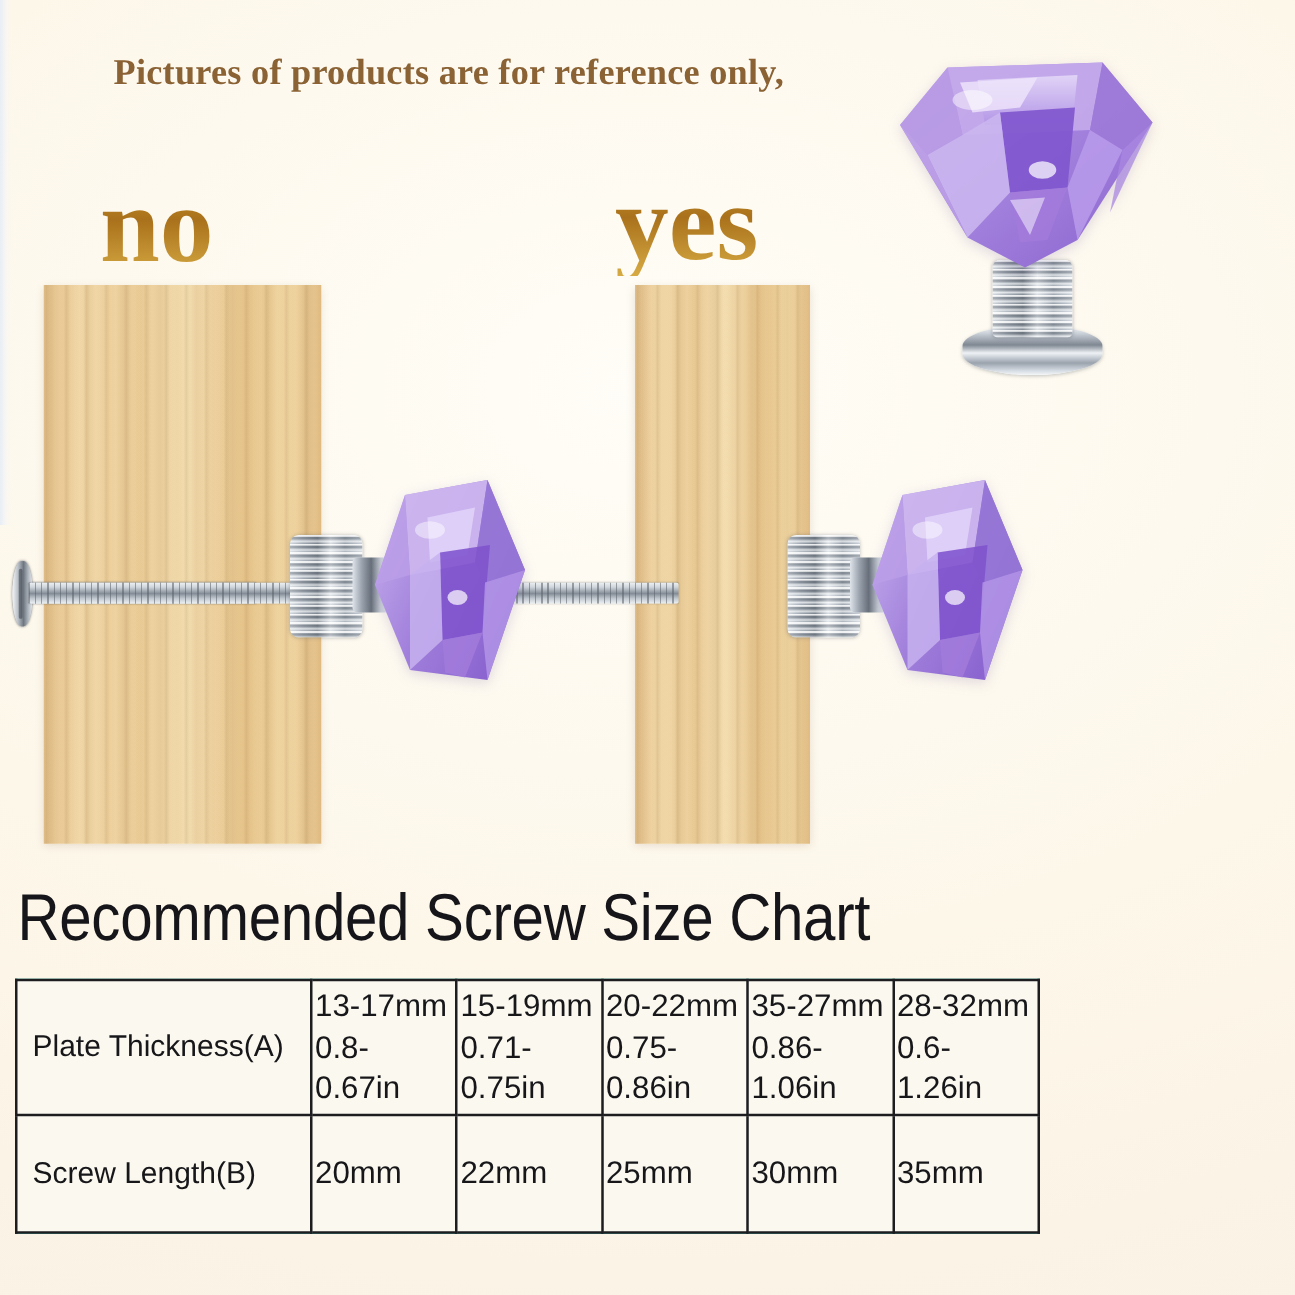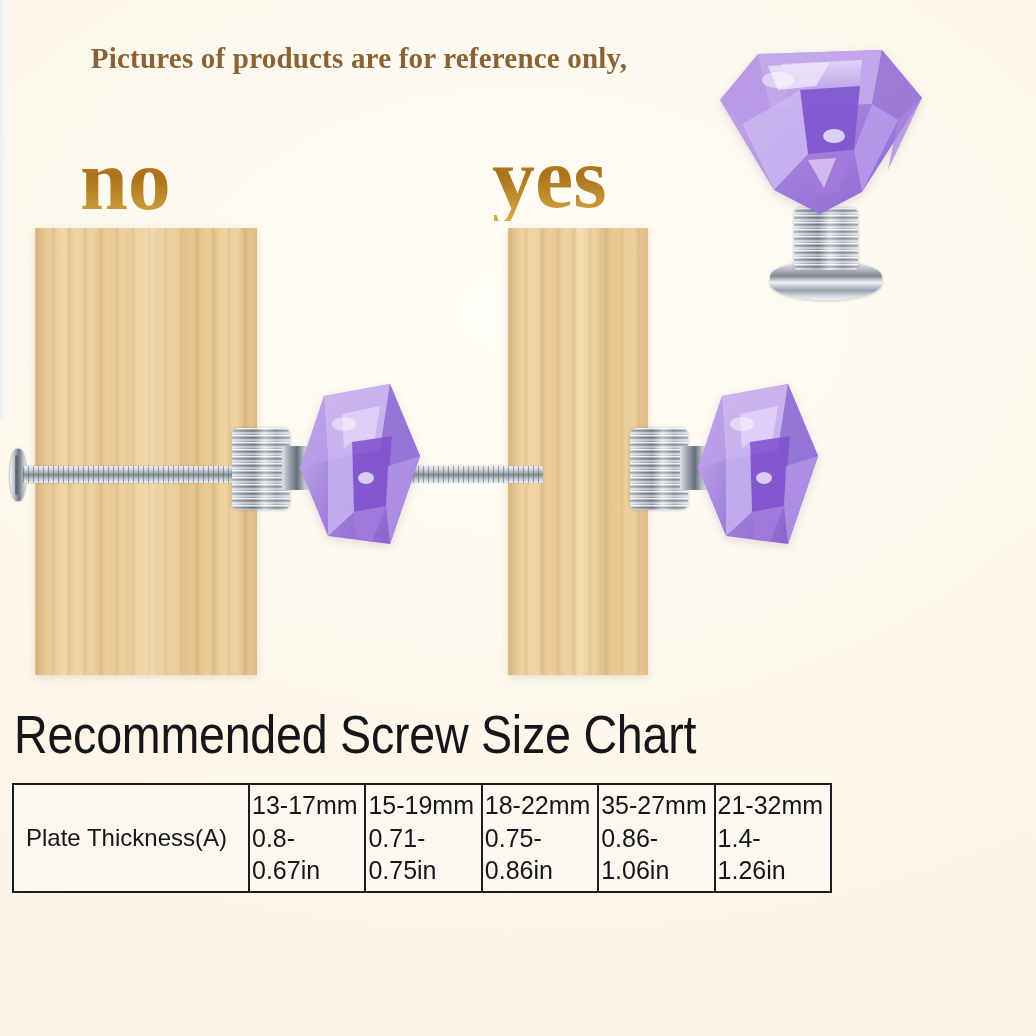--- a/index.html
+++ b/index.html
@@ -360,28 +360,36 @@
         <td class="rowlabel">Plate Thickness(A)</td>
         <td>
           <span class="cellline">13-17mm</span>
           <span class="cellline">0.8-0.67in</span>
         </td>
         <td>
           <span class="cellline">15-19mm</span>
           <span class="cellline">0.71-0.75in</span>
         </td>
         <td>
-          <span class="cellline">18-22mm</span>
+          <span class="cellline">20-22mm</span>
           <span class="cellline">0.75-0.86in</span>
         </td>
         <td>
           <span class="cellline">35-27mm</span>
           <span class="cellline">0.86-1.06in</span>
         </td>
         <td>
-          <span class="cellline">21-32mm</span>
-          <span class="cellline">1.4-1.26in</span>
-        </td>
+          <span class="cellline">28-32mm</span>
+          <span class="cellline">0.6-1.26in</span>
+        </td>
+      </tr>
+      <tr class="r-length">
+        <td class="rowlabel">Screw Length(B)</td>
+        <td>20mm</td>
+        <td>22mm</td>
+        <td>25mm</td>
+        <td>30mm</td>
+        <td>35mm</td>
       </tr>
     </tbody>
   </table>
 
 </div>
 
 </body></html>

